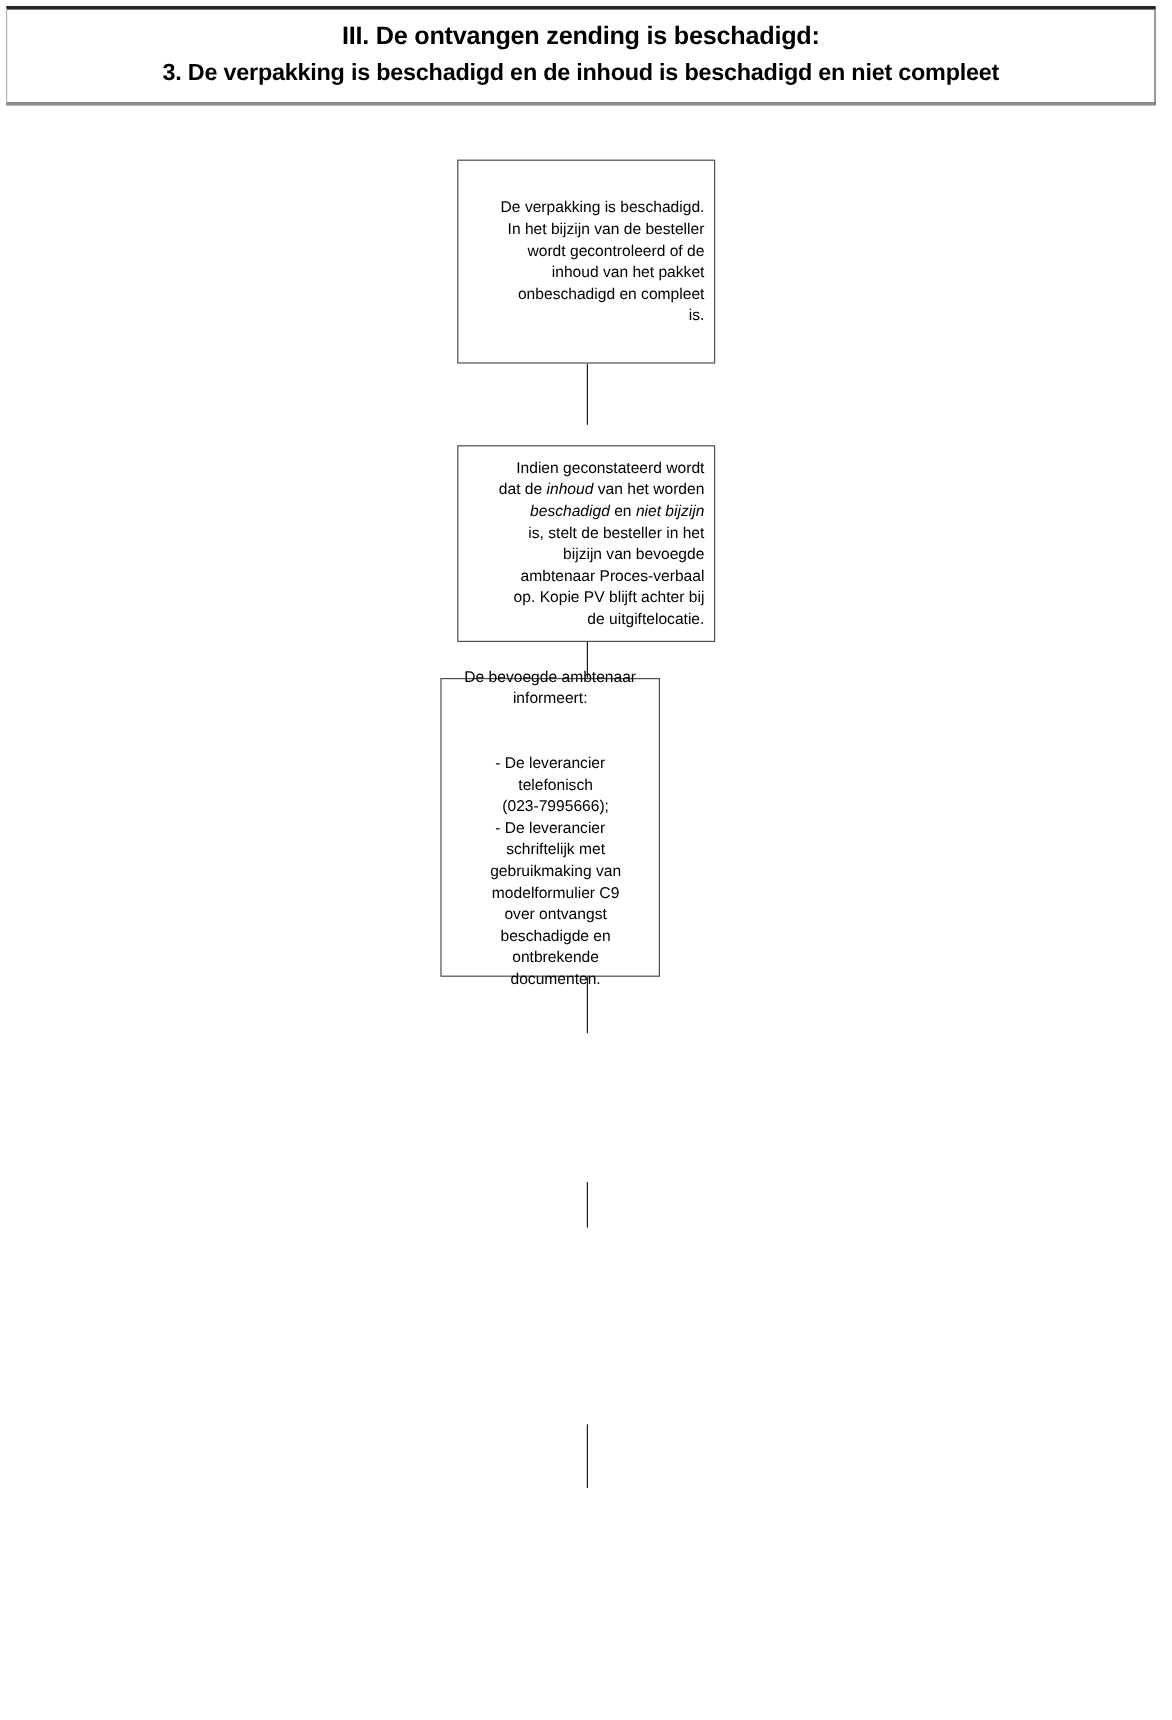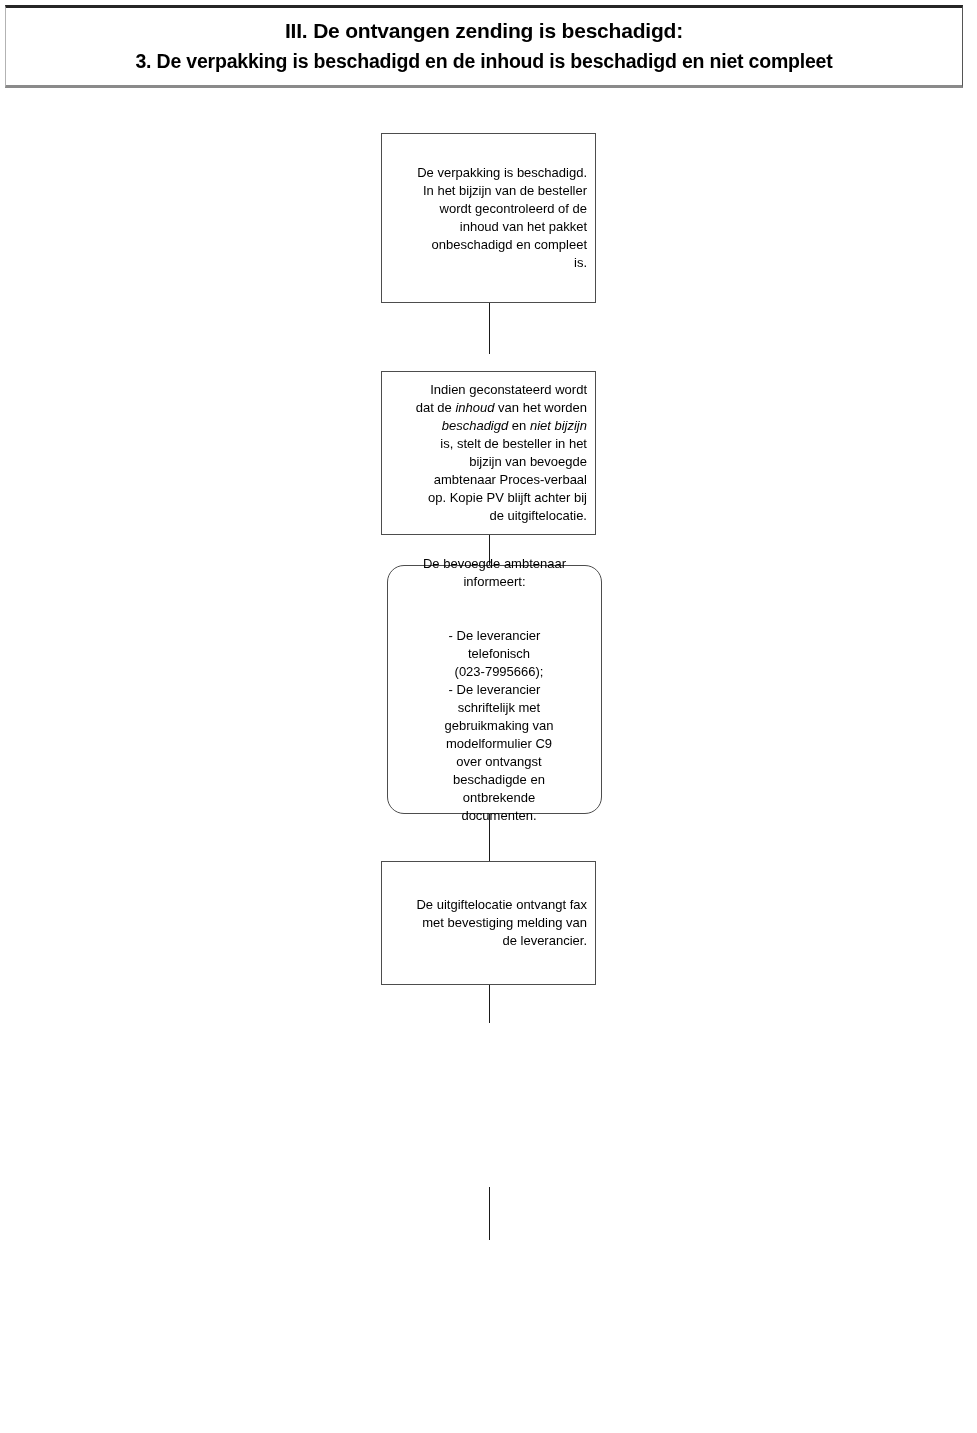--- a/index.html
+++ b/index.html
@@ -135,40 +135,35 @@
     <div class="node-text" id="node2-text"><span>Indien geconstateerd wordt
 dat de </span><i>inhoud</i><span> van het worden
 </span><i>beschadigd</i><span> en </span><i>niet bijzijn</i><span>
 is, stelt de besteller in het
 bijzijn van bevoegde
 ambtenaar Proces-verbaal
 op. Kopie PV blijft achter bij
 de uitgiftelocatie.</span></div>
   </div>
 
-  <div class="node" style="left:387px; top:565px; width:215px; height:249px;border-radius:17px;">
+  <div class="node" style="left:367px; top:565px; width:183px; height:249px;">
     <div class="node-text left-block">
       <span class="bullet-block" id="node3-heading">De bevoegde ambtenaar
 informeert:</span>
       <span class="bullet-block">
         <span class="bullet-list" id="node3-bullets"><span class="bullet-item">- De leverancier
 telefonisch
 (023-7995666);</span><span class="bullet-item">- De leverancier
 schriftelijk met
 gebruikmaking van
 modelformulier C9
 over ontvangst
 beschadigde en
 ontbrekende
 documenten.</span></span>
       </span>
     </div>
   </div>
 
-  <div class="node" style="left:381px; top:861px; width:215px; height:124px;">
-    <div class="node-text">De uitgiftelocatie ontvangt fax
-met bevestiging melding van
-de leverancier.</div>
-  </div>
 
 
 
 </div>
 
 </body></html>

